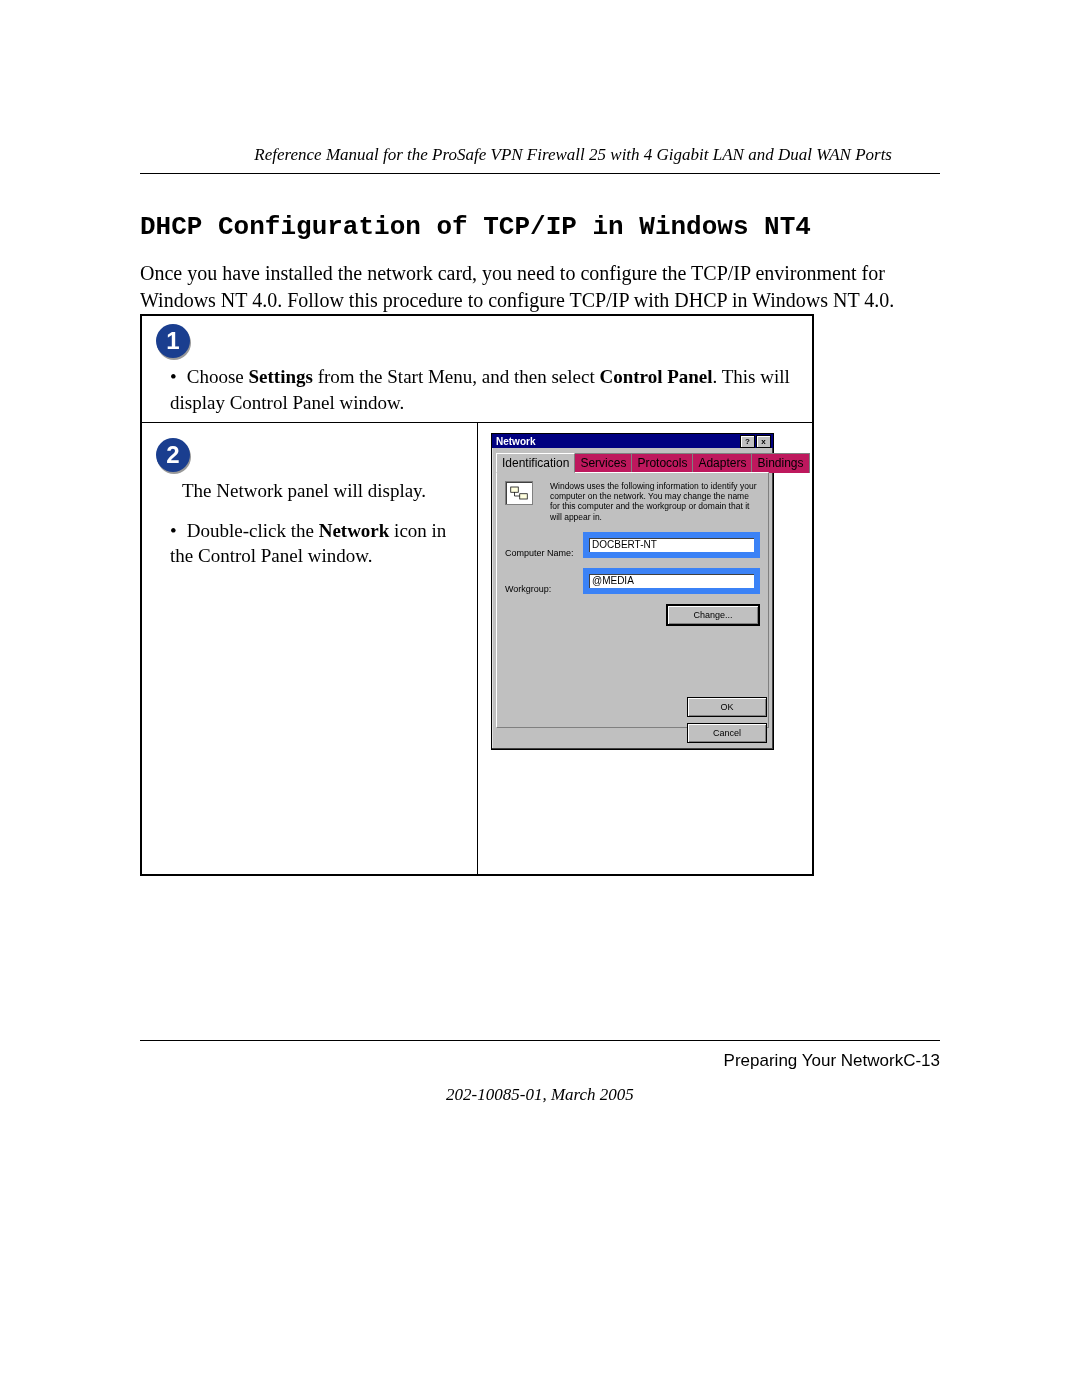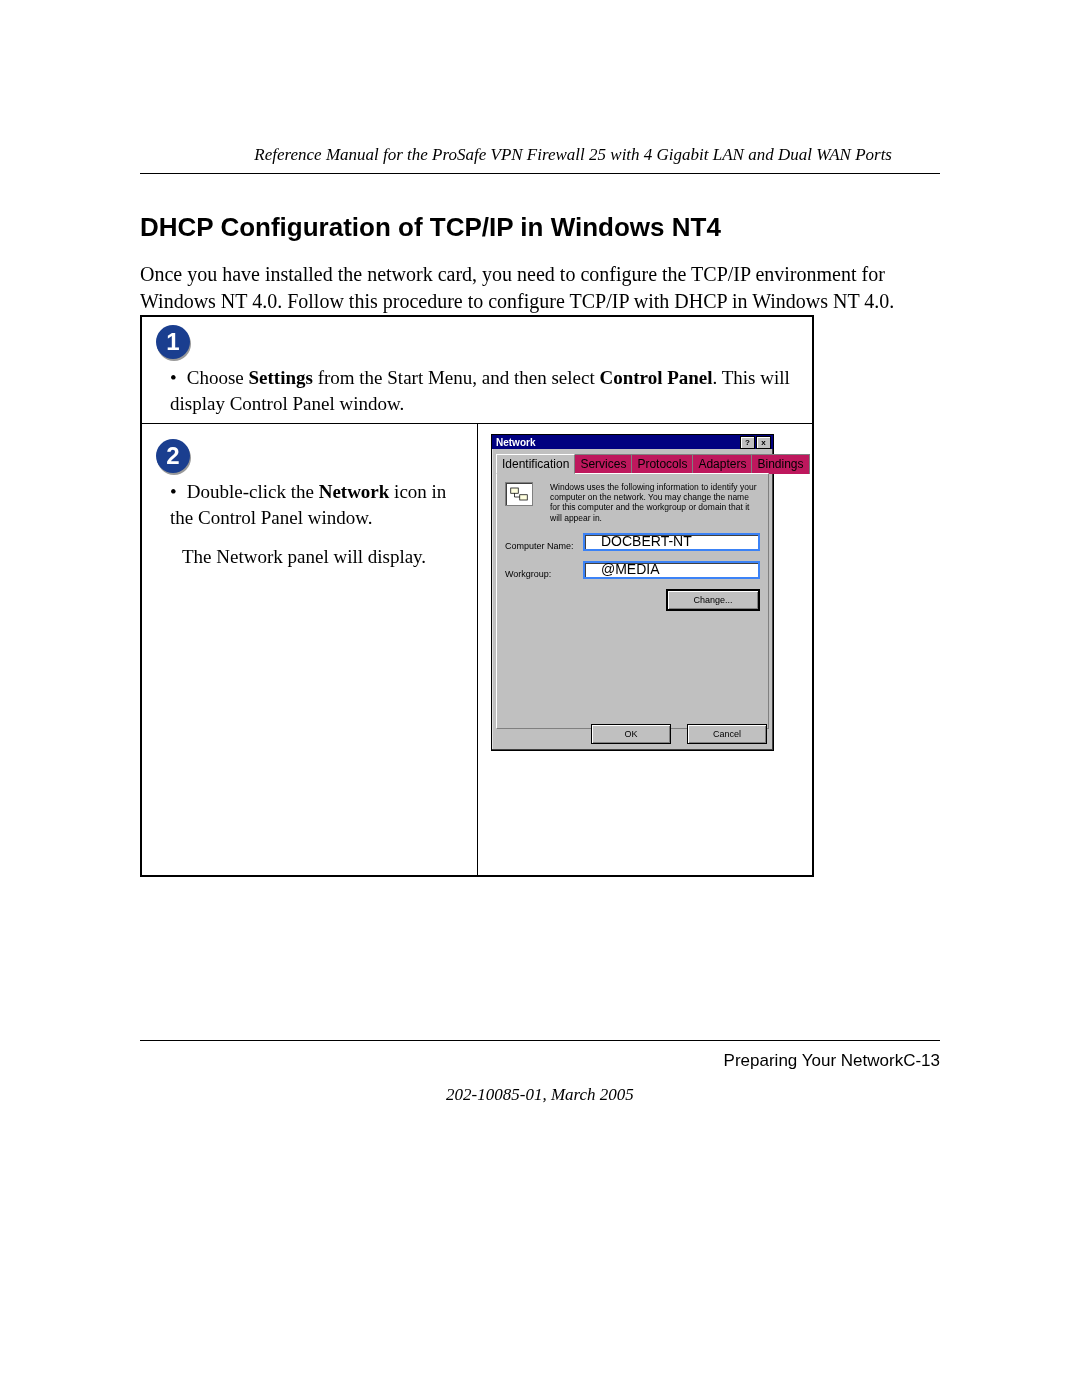--- a/index.html
+++ b/index.html
@@ -23,21 +23,21 @@
     text-align:right;
     padding-bottom:8px;
     padding-right:48px;
   }
   .rule{
     border:none;
     border-top:1.5px solid #000;
     margin:0;
   }
   .section-title{
-    font-family:Liberation Sans, sans-serif;
+    font-family:Liberation Mono, monospace;
     font-weight:bold;
     font-size:26px;
     margin-top:38px;
     margin-bottom:18px;
   }
   .body-text{
     font-size:20px;
     line-height:1.35;
   }
   
@@ -161,41 +161,41 @@
     display:flex;align-items:center;justify-content:center;
   }
   .net-icon svg{width:18px;height:14px;}
   .info-text{font-size:8.5px; line-height:1.2;}
   .field-row{display:flex;align-items:flex-end;margin-top:10px;}
   .field-label{width:78px;font-size:9px;}
   .field-box{
     flex:1;
     height:14px;
     background:#fff;
-    border:2px solid #3b82f6;
+    border:6px solid #3b82f6;
     box-shadow:inset 1px 1px 0 #404040;
-    padding:0 16px;
-    font-size:14px;
+    padding:0 3px;
+    font-size:10px;
     line-height:13px;
     color:#000;
   }
   .win-btn{
     height:18px;
     padding:0 10px;
     background:#c0c0c0;
     border:1px solid #000;
     box-shadow:inset 1px 1px 0 #fff, inset -1px -1px 0 #808080;
     font-size:9px;
     display:inline-flex;align-items:center;justify-content:center;
   }
   .change-row{text-align:right;margin-top:10px;}
   .dlg-footer{
     position:absolute;
     right:6px; bottom:6px;
-    display:flex; gap:16px;
+    display:flex; gap:6px;flex-direction:column;
   }
   
   .footer{
     position:absolute;
     left:140px; right:140px;
     bottom:292px;
     font-size:18px;
   }
   .footer-rule{
     border-top:1.5px solid #000;
@@ -229,25 +229,25 @@
     <div class="step-num step1-num">1</div>
     <div class="step1-text">
       <span class="bullet">•</span>
       <span>Choose </span><span class="b">Settings</span><span> from the Start Menu, and then select </span><span class="b">Control Panel</span><span>. This will display Control Panel window.</span>
     </div>
     <div class="step-sep"></div>
 
     <div class="step-num step2-num">2</div>
     <div class="col-sep"></div>
     <div class="step2-text">
+      <p style="padding-left:12px;">The Network panel will display.</p>
       <p>
         <span class="bullet">•</span>
         <span>Double-click the </span><span class="b">Network</span><span> icon in the Control Panel window.</span>
       </p>
-      <p style="padding-left:12px;">The Network panel will display.</p>
     </div>
 
     <div class="dialog">
       <div class="titlebar">
         <span>Network</span>
         <span class="title-controls">
           <span class="title-btn">?</span>
           <span class="title-btn">x</span>
         </span>
       </div>

